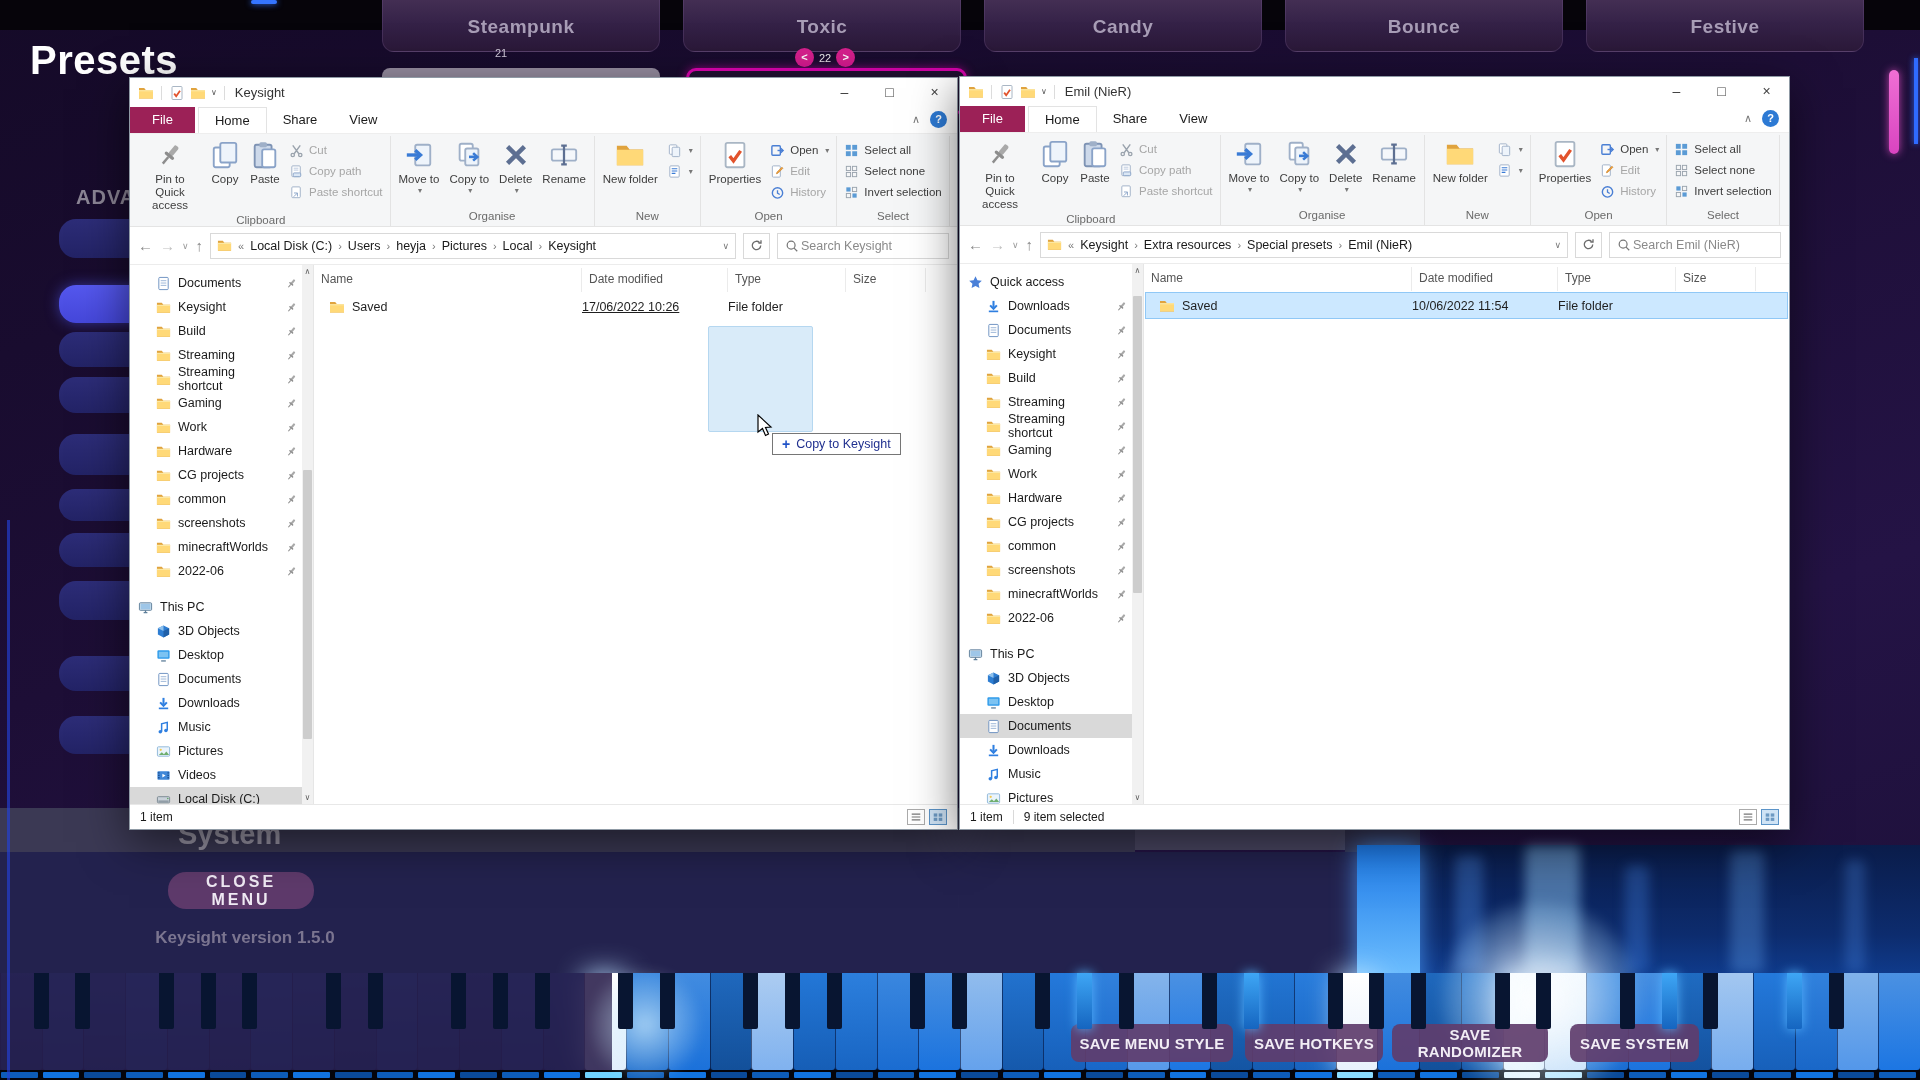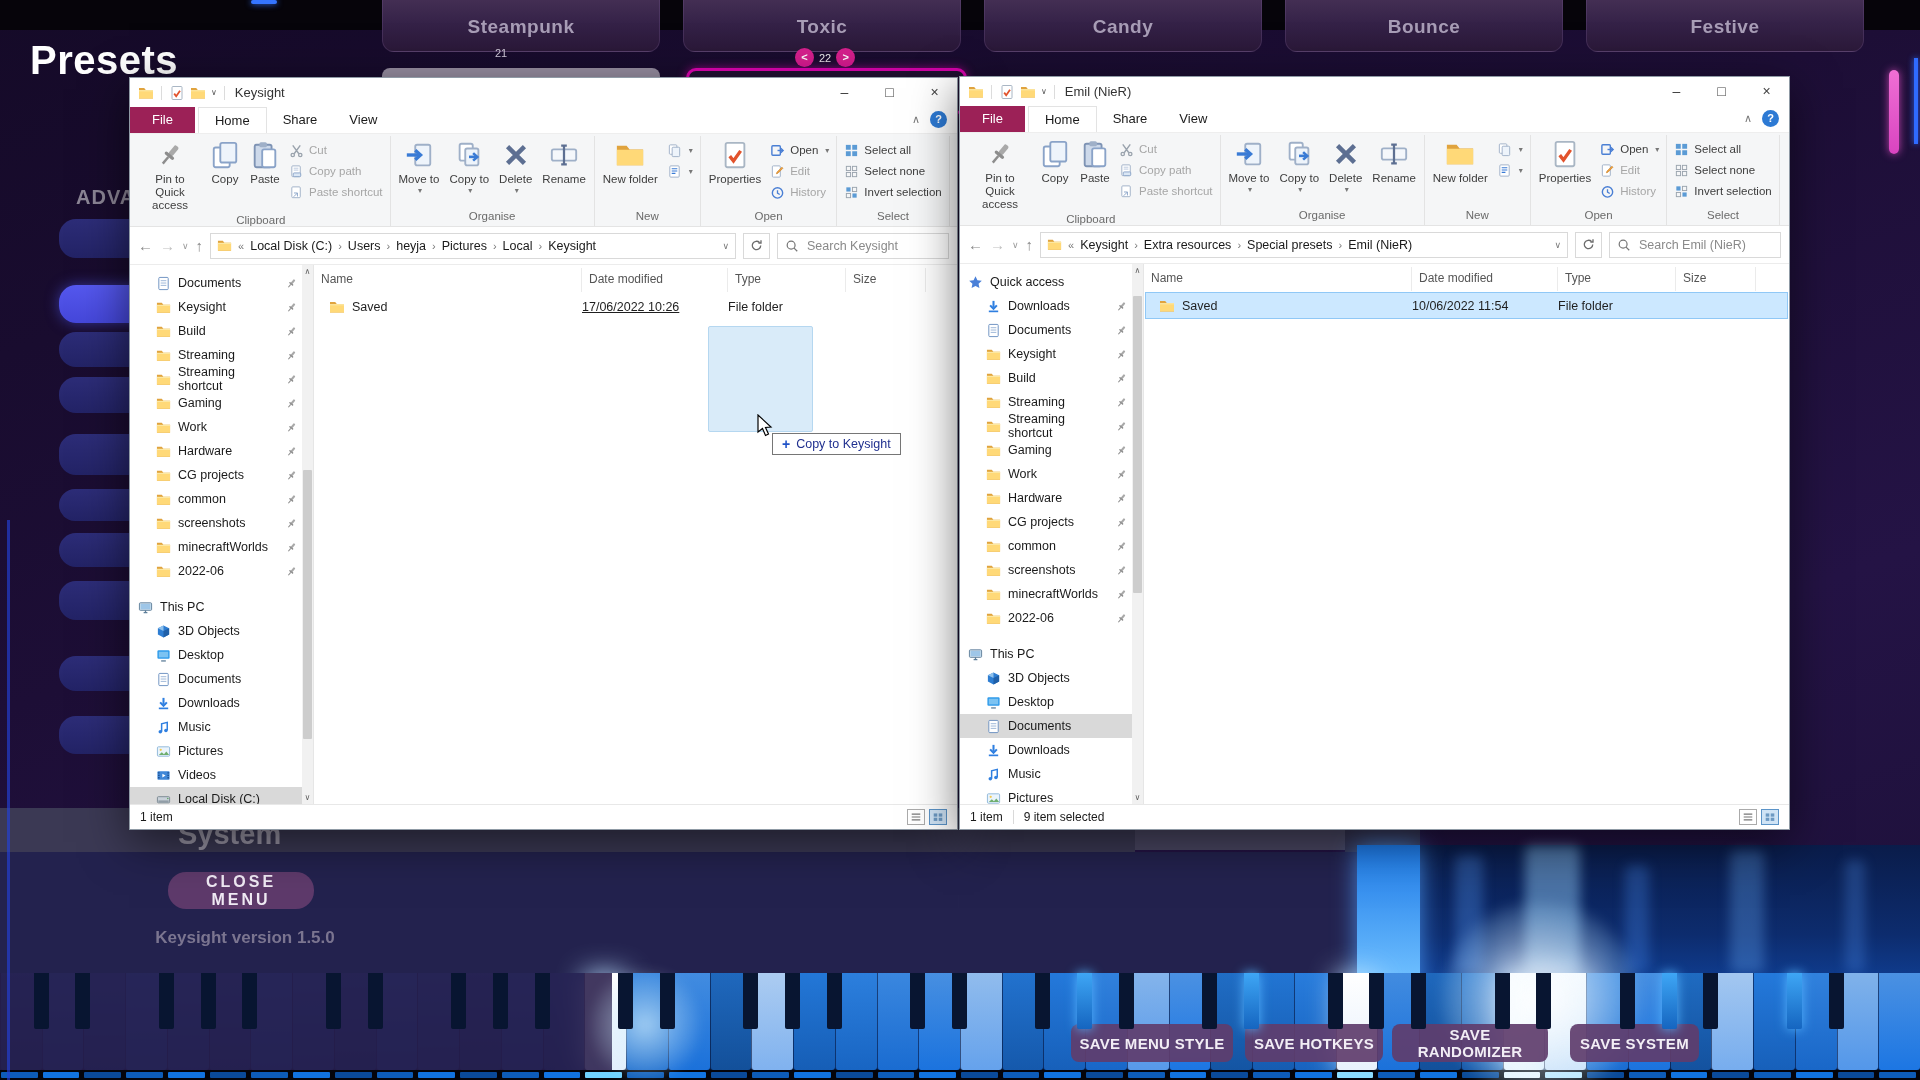--- a/index.html
+++ b/index.html
@@ -94,21 +94,21 @@
   .navarrow{font-size:15px;color:#8a8a8a;}
   .navarrow.fwd{color:#c0c0c0;}
   .navarrow.small{font-size:9px;color:#9a9a9a;}
   .crumbbox{display:flex;align-items:center;height:26px;border:1px solid #d9d9d9;flex:1;padding:0 6px;gap:5px;background:#fff;overflow:hidden;}
   .crumbbox .icon{width:15px;height:15px;flex:none;}
   .crumb{white-space:nowrap;font-size:12.5px;}
   .crumb-sep{color:#777;font-size:11px;padding:0 1px;}
   .crumb-caret{margin-left:auto;color:#777;font-size:9px;}
   .refreshbox{width:27px;height:26px;border:1px solid #d9d9d9;display:flex;align-items:center;justify-content:center;background:#fff;}
   .refreshbox .icon{width:15px;height:15px;}
-  .searchbox{width:172px;height:26px;border:1px solid #d9d9d9;display:flex;align-items:center;gap:6px;padding:0 7px;background:#fff;flex:none;}
+  .searchbox{width:172px;height:26px;border:1px solid #d9d9d9;display:flex;align-items:center;padding:0 7px;background:#fff;flex:none;}
   .searchbox .icon{width:14px;height:14px;flex:none;}
   .searchbox input{border:none;outline:none;width:120px;font-size:12.5px;color:#333;font-family:inherit;background:transparent;}
   .searchbox input::placeholder{color:#8a8a8a;opacity:1;}
   .content{flex:1;display:flex;min-height:0;border-top:1px solid #ececec;}
   .sidebar{width:172px;padding-top:6px;overflow:hidden;flex:none;}
   .sbitem{height:24px;display:flex;align-items:center;gap:7px;font-size:12.5px;padding-right:4px;}
   .sbitem .icon{width:15px;height:15px;flex:none;}
   .sbitem .pin-ic{width:13px;height:13px;margin-left:auto;flex:none;}
   .sbitem.selected{background:#d9d9d9;}
   .sb-gap{height:12px;}

